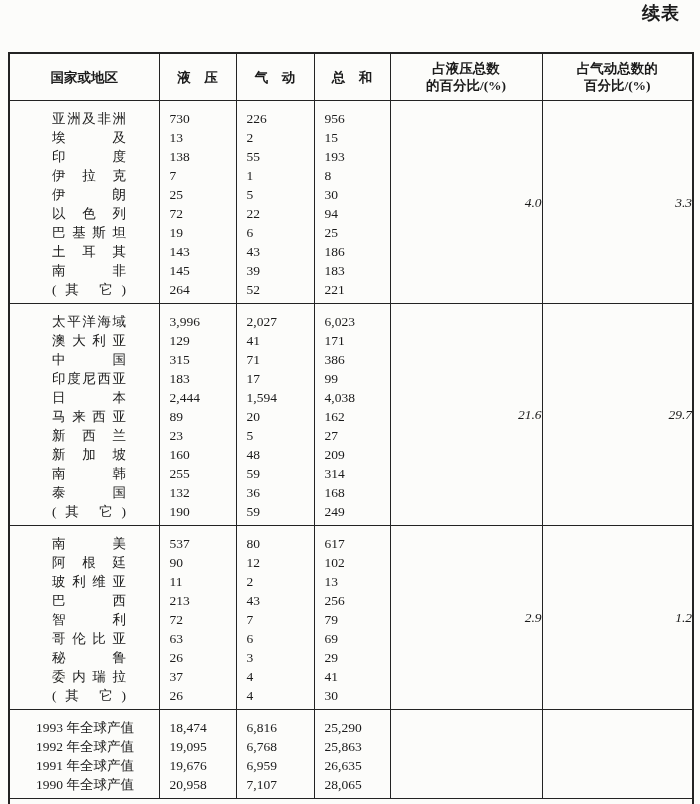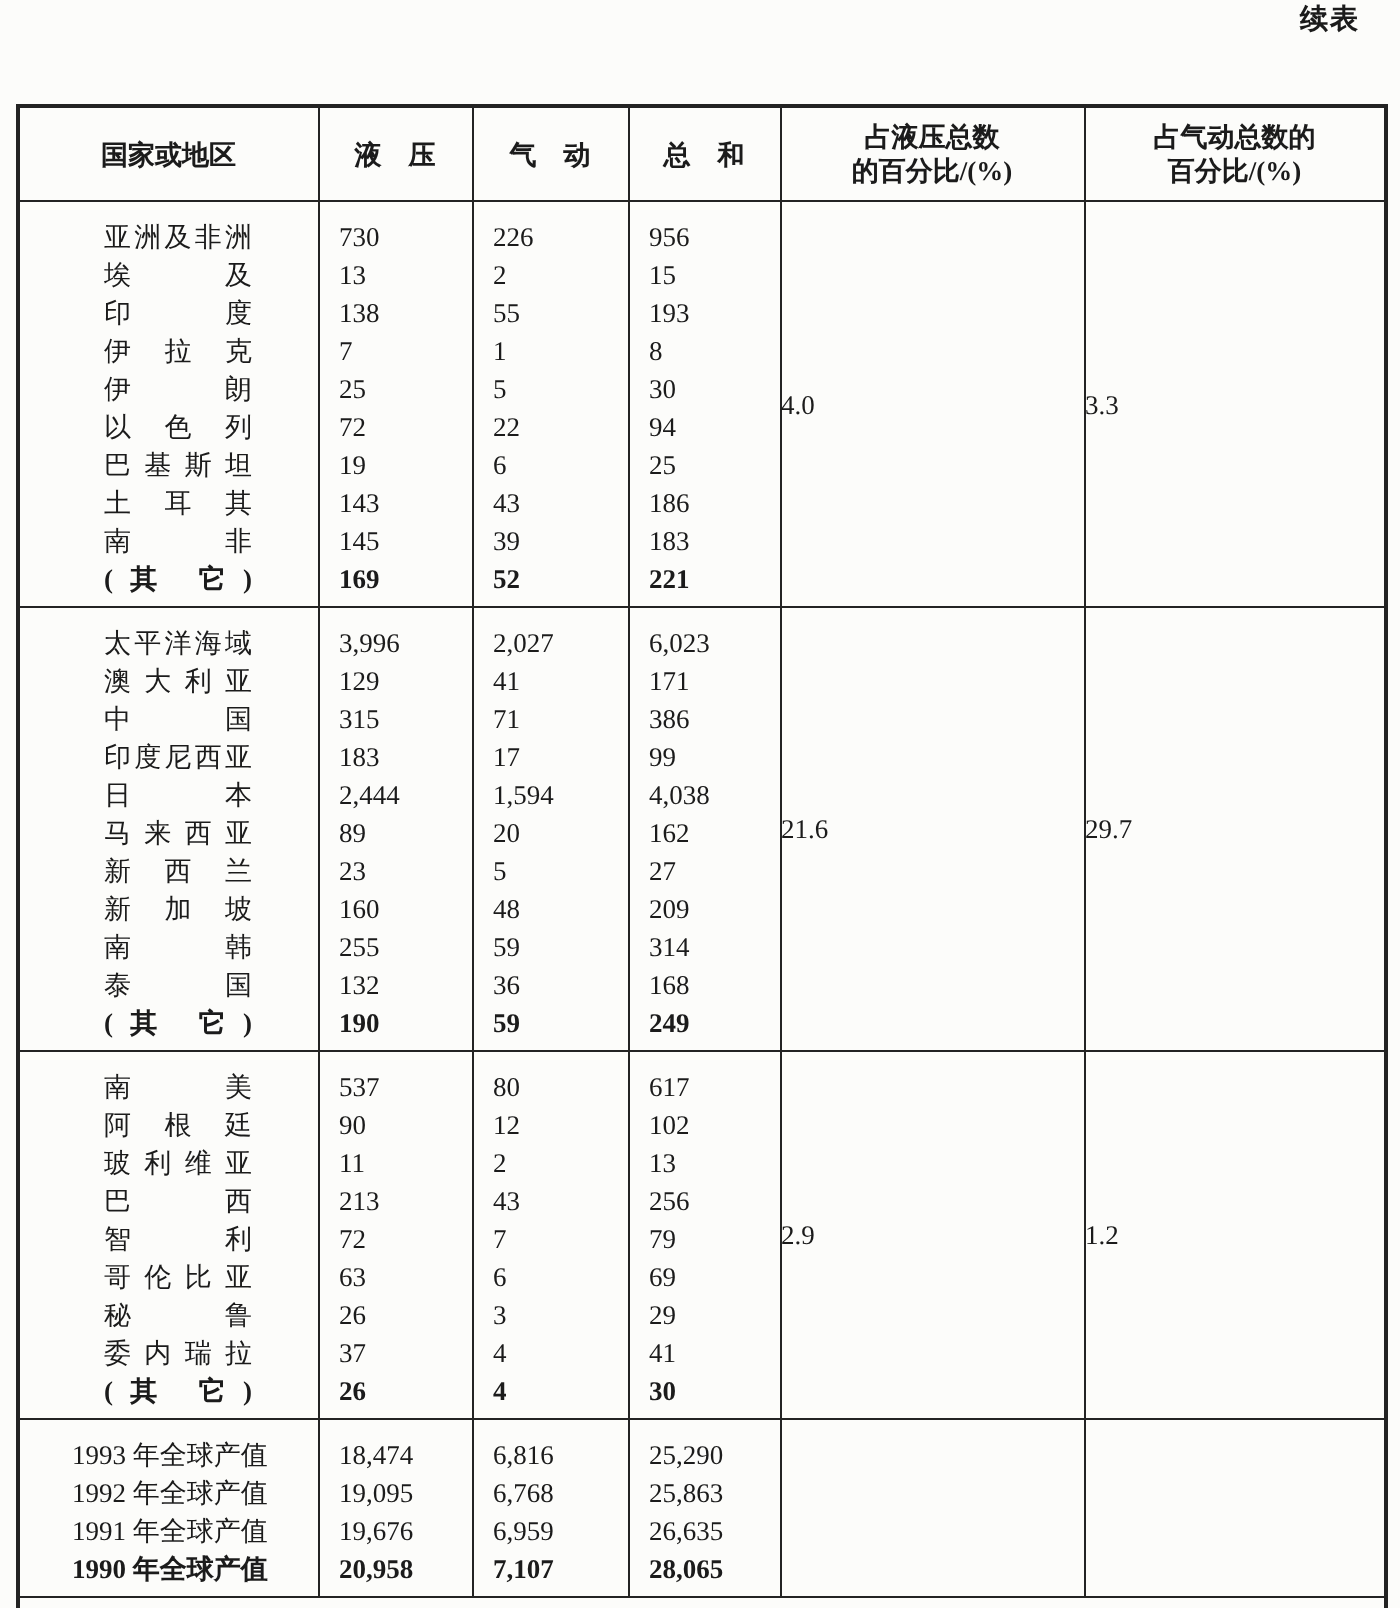--- a/index.html
+++ b/index.html
@@ -11,21 +11,21 @@
     color: #1b1b1b;
     font-family: "Liberation Serif", "DejaVu Serif", serif;
     font-size: 13.5px;
     overflow: hidden;
   }
   .continued {
     position: absolute;
     top: 1px;
     right: 20px;
     font-weight: bold;
-    font-size: 14px;
+    font-size: 18px;
     letter-spacing: 1px;
   }
   table.dtable {
     position: absolute;
     left: 8px;
     top: 22px;
     width: 684px;
     border-collapse: collapse;
     table-layout: fixed;
     border: 2px solid #232323;
@@ -44,32 +44,32 @@
   .dtable td {
     border-left: 1.4px solid #232323;
     border-right: 1.4px solid #232323;
     padding: 0;
     height: 19px;
     line-height: 19px;
     vertical-align: middle;
   }
   .dtable tbody { border-top: 1.4px solid #232323; }
   tbody.sec tr:first-child td:not(.c-pct) { padding-top: 8px; }
-  tbody.sec tr:last-child td:not(.c-pct)  { padding-bottom: 4px; font-weight: bold; }
+  tbody.sec tr:last-child td:not(.c-pct)  { padding-bottom: 4px; }
   td.c-name { padding-left: 42px; }
   td.c-name.plain { padding-left: 26px; }
   .jname {
     display: inline-block;
     width: 74px;
     text-align: justify;
     text-align-last: justify;
     white-space: normal;
   }
   td.c-num { padding-left: 10px; text-align: left; }
-  td.c-pct { text-align: left; vertical-align: middle; }
+  td.c-pct { text-align: right; vertical-align: middle; font-style: italic; }
   tbody.tfoot td {
     height: 34px;
     line-height: 34px;
     padding-left: 30px;
     border-left: none;
     border-right: none;
     text-align: center;
   }
 </style>
 </head>
@@ -156,21 +156,21 @@
           <td class="c-num">186</td>
         </tr>
         <tr>
           <td class="c-name"><span class="jname">南 非</span></td>
           <td class="c-num">145</td>
           <td class="c-num">39</td>
           <td class="c-num">183</td>
         </tr>
         <tr>
           <td class="c-name"><span class="jname">(其 它)</span></td>
-          <td class="c-num">169</td>
+          <td class="c-num">264</td>
           <td class="c-num">52</td>
           <td class="c-num">221</td>
         </tr>
       </tbody>
       <tbody class="sec">
         <tr>
           <td class="c-name"><span class="jname">太平洋海域</span></td>
           <td class="c-num">3,996</td>
           <td class="c-num">2,027</td>
           <td class="c-num">6,023</td>

